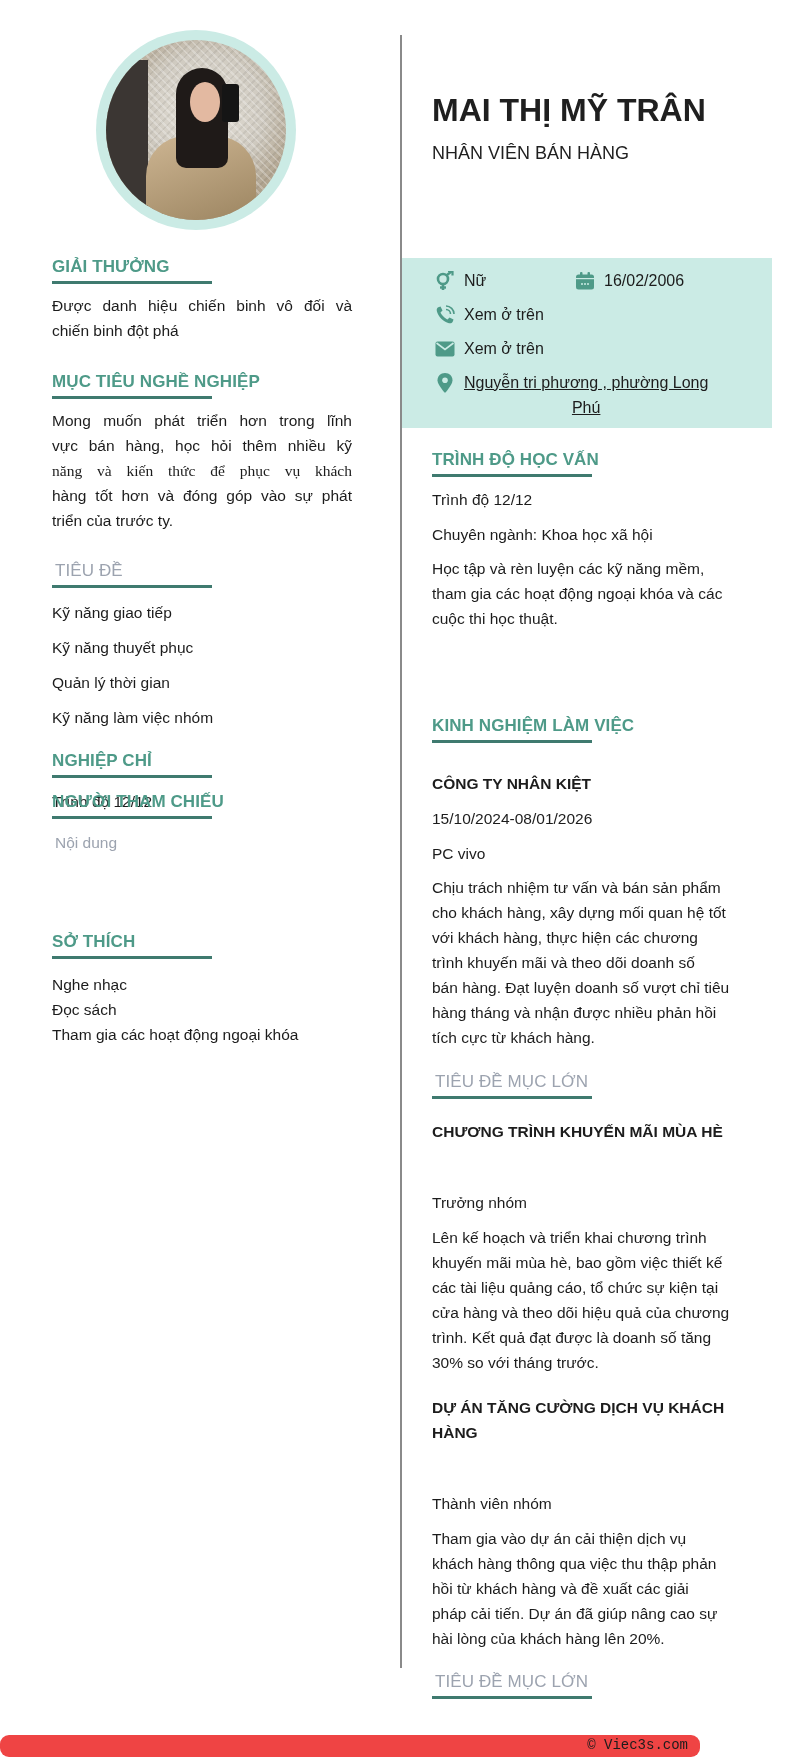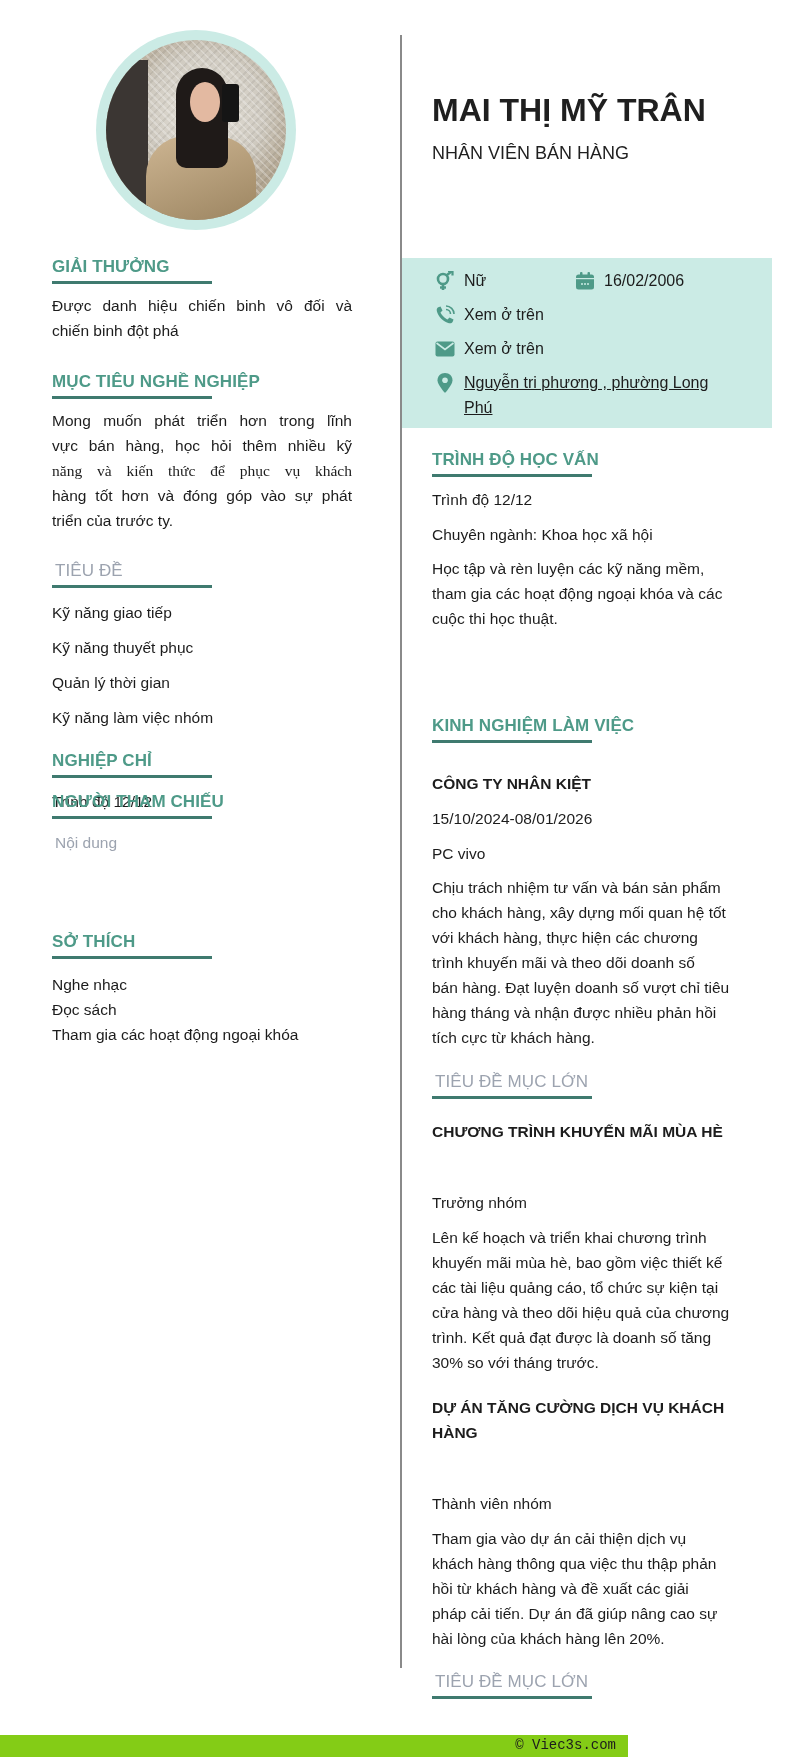--- a/index.html
+++ b/index.html
@@ -22,27 +22,27 @@
   .uline { width: 160px; height: 3px; background: #3f7a6f; margin-top: 4px; }
   .txt { font-size: 15.5px; line-height: 25px; color: #1c1c1c; }
   .txt.justify { text-align: justify; }
   .txt.placeholder { color: #9ca3af; padding-left: 3px; }
 
   .divider { position: absolute; left: 400px; top: 35px; width: 2px; height: 1633px; background: #8a8a8a; }
   .name { position: absolute; left: 432px; top: 92px; font-size: 32px; font-weight: bold; color: #1f1f1f; white-space: nowrap; }
   .jobtitle { position: absolute; left: 432px; top: 143px; font-size: 18px; color: #1f1f1f; white-space: nowrap; }
 
   .contact { position: absolute; left: 402px; top: 258px; width: 370px; height: 170px; background: #cbebe5; }
-  .c-row { position: absolute; display: flex; align-items: flex-start; font-size: 16px; line-height: 25px; color: #1c1c1c; }
+  .c-row { position: absolute; display: flex; align-items: flex-start; font-size: 16px; line-height: 25px; color: #1c1c1c; text-align: center; }
   .c-ico { width: 22px; height: 25px; display: flex; align-items: center; justify-content: center; margin-right: 8px; flex: none; }
   .c-ico svg { display: block; }
 
   .item-title { font-weight: bold; font-size: 15.5px; color: #1c1c1c; line-height: 25px; }
 
-  .footer { position: absolute; left: 0; top: 1735px; width: 628px; height: 22px; background: #84cc16; }
+  .footer { position: absolute; left: 0; top: 1735px; width: 700px; height: 22px; background: #ef4444; border-radius: 9px; }
   .footer span { position: absolute; right: 0; top: 2px; font-family: "Liberation Mono", monospace; font-size: 14px; color: #1c1c1c; }
 
   .abs { position: absolute; }
 </style>
 </head>
 <body>
 
 <div class="avatar-ring">
   <div class="avatar">
     <div class="wall"></div>

